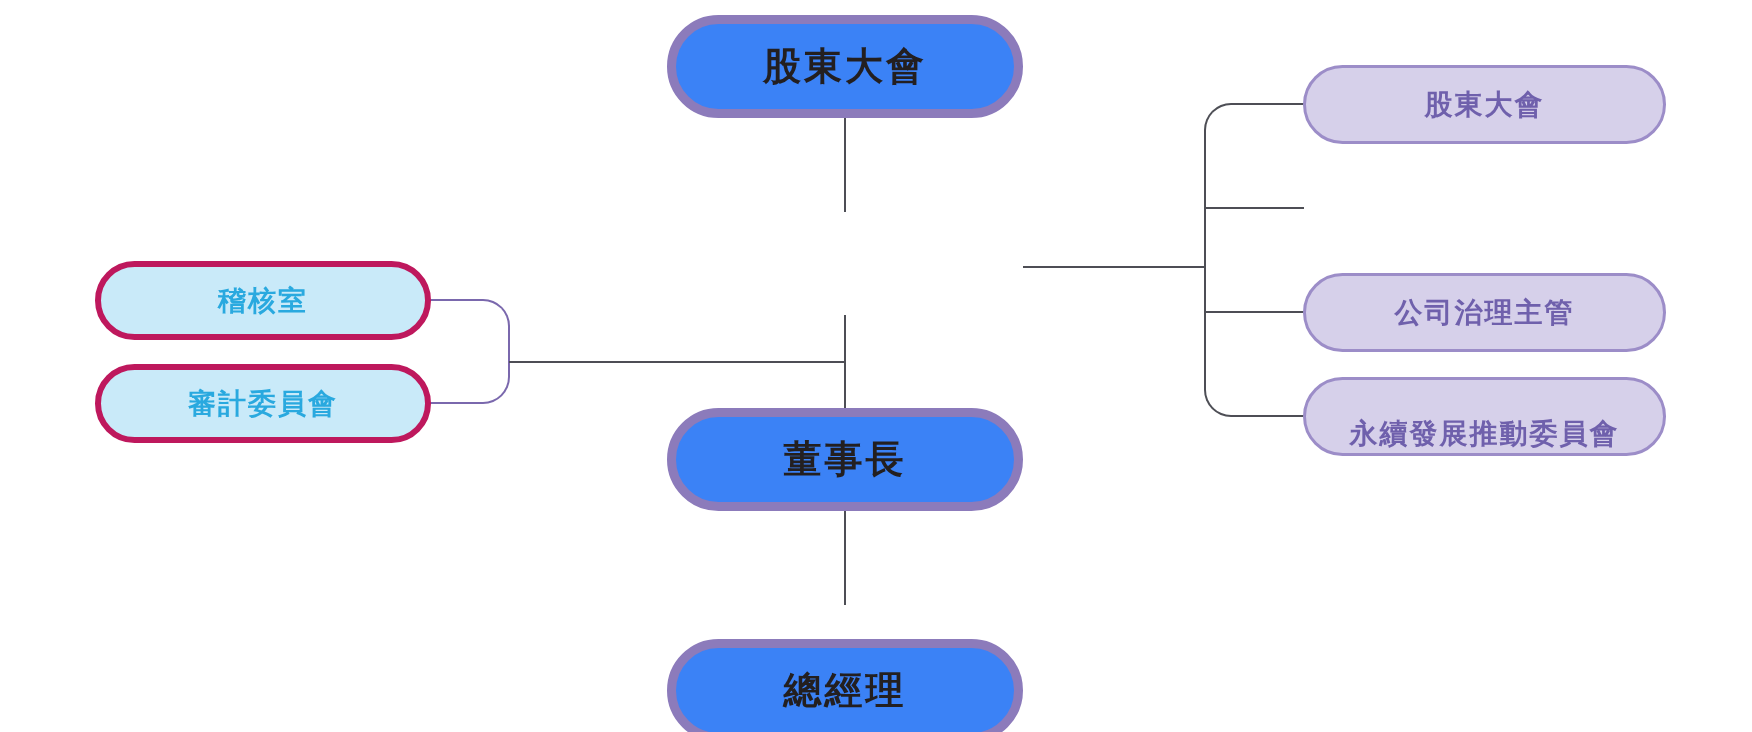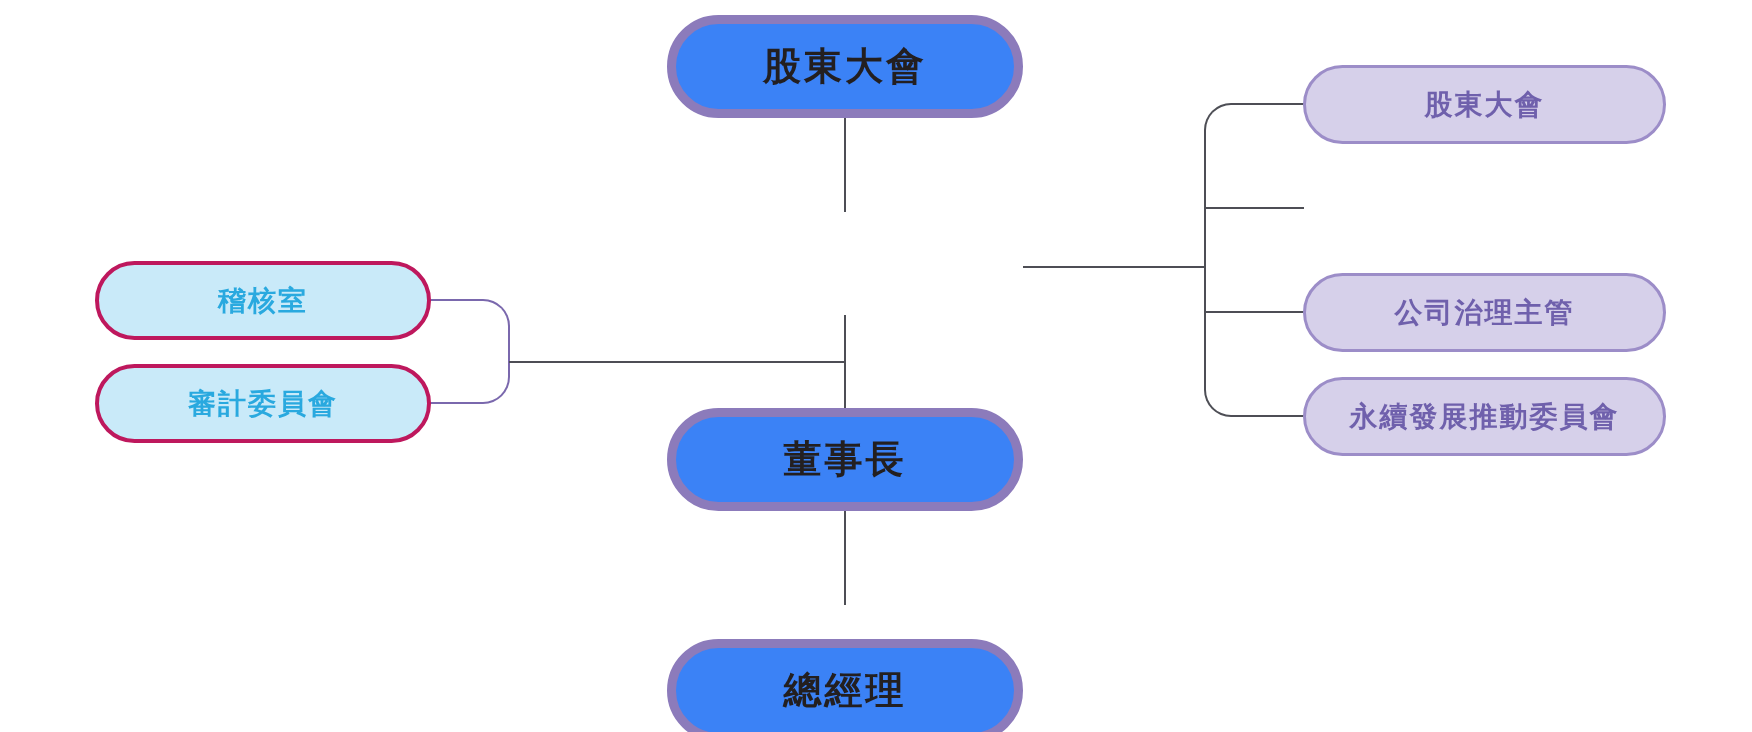--- a/index.html
+++ b/index.html
@@ -33,21 +33,21 @@
     border-radius: 52px;
     color: #231F20;
     font-size: 38px;
     font-weight: bold;
     letter-spacing: 3px;
   }
   .node-staff {
     left: 95px;
     width: 336px;
     height: 79px;
-    border: 4px solid #be185d;
+    border: 6px solid #be185d;
     border-radius: 40px;
     background: #C9EAF9;
     color: #29A9DF;
     font-size: 28px;
     font-weight: bold;
     letter-spacing: 2px;
   }
   .node-committee {
     left: 1303px;
     width: 363px;
@@ -128,17 +128,17 @@
   <div class="node node-staff" style="top:364px;">
     <span>審計委員會</span>
   </div>
 
   <div class="node node-committee" style="top:65px;">
     <span>股東大會</span>
   </div>
   <div class="node node-committee" style="top:273px;">
     <span>公司治理主管</span>
   </div>
-  <div class="node node-committee" style="top:377px;">
+  <div class="node node-committee" style="top:377px;align-items:flex-end;">
     <span>永續發展推動委員會</span>
   </div>
 
 </div>
 
 </body></html>

